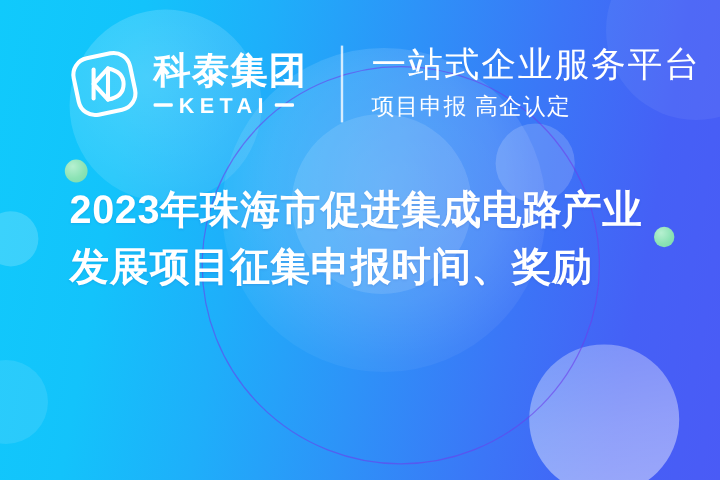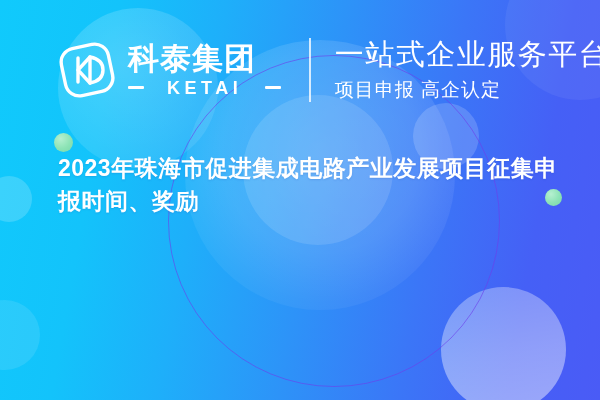--- a/index.html
+++ b/index.html
@@ -138,21 +138,21 @@
     width: 16px;
     background: #ffffff;
     border-radius: 1px;
   }
   .logo-en {
     color: #ffffff;
     font-size: 18px;
     font-weight: 700;
     letter-spacing: 4.5px;
     line-height: 1;
-    margin: 0 23px;
+    margin: 0 5px;
     white-space: nowrap;
   }
 
   .divider {
     width: 1.5px;
     height: 64px;
     background: rgba(255,255,255,0.78);
     margin-left: 28px;
     flex: 0 0 auto;
   }
@@ -182,21 +182,21 @@
 
   
   .title-wrap {
     position: absolute;
     left: 58px;
     top: 152px;
     width: 500px;
   }
   .title-text {
     color: #ffffff;
-    font-size: 23px;
+    font-size: 33px;
     font-weight: 700;
     line-height: 1.42;
     letter-spacing: 0.5px;
     text-shadow: 0 1px 2px rgba(30,70,170,0.18);
   }
 </style>
 </head>
 <body>
 
 <div id="banner">

